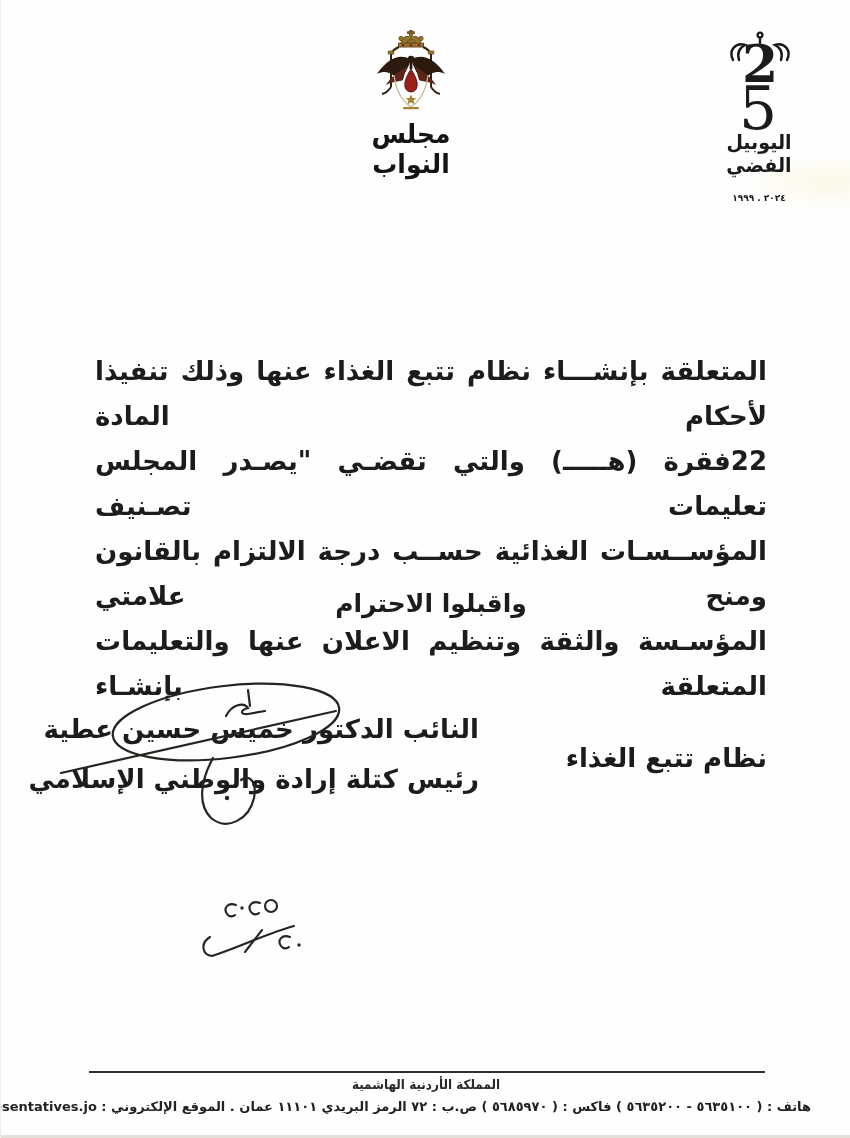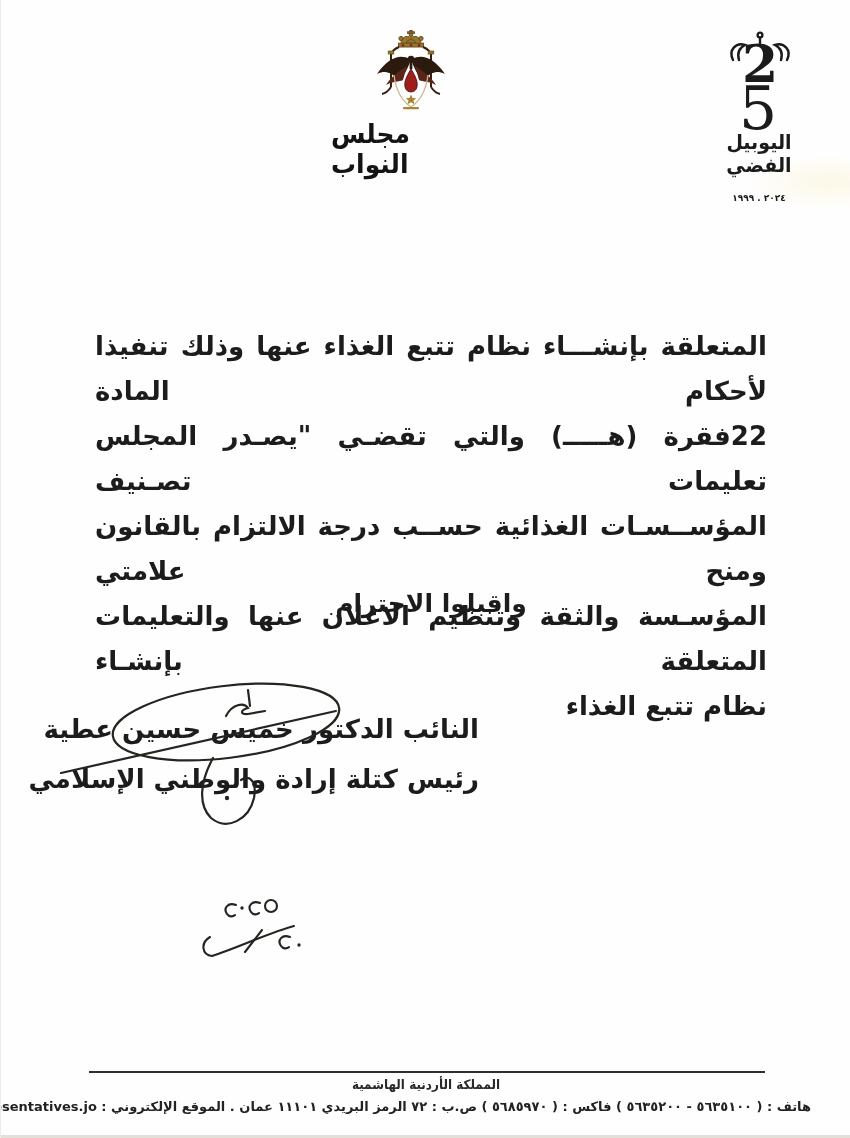--- a/index.html
+++ b/index.html
@@ -9,38 +9,38 @@
     background:
       radial-gradient(ellipse 120px 40px at 828px 182px, rgba(250,243,210,.55), rgba(255,255,255,0) 70%),
       #fefefe;
     overflow:hidden;
     font-family:"DejaVu Sans", sans-serif;
     color:#1d1d1d;
     border-left:1px solid #ececea;
     box-shadow:inset 0 -3px 0 #e3e0da;
   }
   
-  .emblem{position:absolute;left:330px;top:30px;width:160px;}
+  .emblem{position:absolute;left:330px;top:30px;width:160px;text-align:center;}
   .emblem svg{display:block;margin:0 auto;}
   .emblem-callig{
     margin-top:6px;font-size:25px;font-weight:700;color:#141414;
     transform:scaleY(1.05);letter-spacing:-1px;
   }
   
   .jubilee{position:absolute;left:710px;top:30px;width:96px;text-align:center;color:#1b1b1b;}
   .jubilee svg{display:block;margin:0 auto;}
   .jubilee-label{font-size:19px;font-weight:700;margin-top:-2px;transform:scaleY(1.05);}
   .jubilee-years{font-size:9px;font-weight:700;letter-spacing:1px;margin-top:18px;}
   
   .body-text{
-    position:absolute;left:94px;top:324px;width:672px;
+    position:absolute;left:94px;top:349px;width:672px;
     direction:rtl;font-size:26px;font-weight:700;line-height:45px;color:#1c1c1c;
   }
   .body-line{text-align:justify;text-align-last:justify;}
-  .body-line.short{text-align:right;text-align-last:right;}
+  .body-line.short{text-align:right;text-align-last:right;margin-top:27px;}
   .closing{
     position:absolute;left:0;top:589px;width:860px;text-align:center;
     direction:rtl;font-size:25px;font-weight:700;color:#1c1c1c;
   }
   
   .sig-block{
     position:absolute;right:372px;top:704px;direction:rtl;text-align:right;
     font-size:26px;font-weight:700;color:#1c1c1c;line-height:50px;white-space:nowrap;
   }
   .scribble{position:absolute;left:50px;top:668px;}

